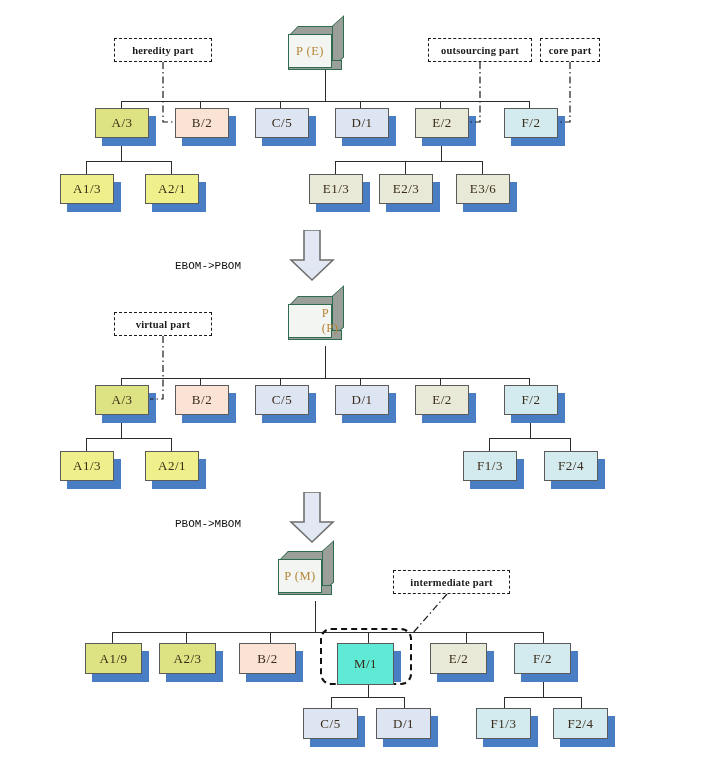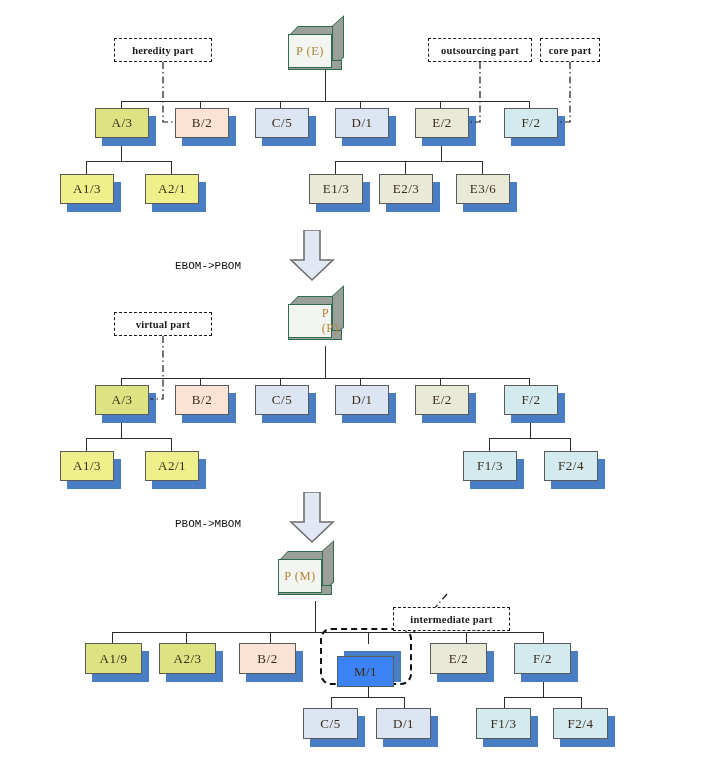--- a/index.html
+++ b/index.html
@@ -219,21 +219,21 @@
   <div class="node" style="left:85px;top:643px;width:57px;height:31px;background:#dde382;">A1/9</div>
 
   <div class="shadow" style="left:166px;top:651px;width:57px;height:31px;"></div>
   <div class="node" style="left:159px;top:643px;width:57px;height:31px;background:#dde382;">A2/3</div>
 
   <div class="shadow" style="left:246px;top:651px;width:57px;height:31px;"></div>
   <div class="node" style="left:239px;top:643px;width:57px;height:31px;background:#fae3d5;">B/2</div>
 
   <div class="ring" style="left:320px;top:628px;width:92px;height:57px;"></div>
   <div class="shadow" style="left:344px;top:651px;width:57px;height:31px;"></div>
-  <div class="node" style="left:337px;top:643px;width:57px;height:31px;background:#3b82f6;margin-top:13px;">M/1</div>
+  <div class="node" style="left:337px;top:643px;width:57px;height:42px;background:#5eead4;">M/1</div>
 
   <div class="shadow" style="left:437px;top:651px;width:57px;height:31px;"></div>
   <div class="node" style="left:430px;top:643px;width:57px;height:31px;background:#e8e9d7;">E/2</div>
 
   <div class="shadow" style="left:521px;top:651px;width:57px;height:31px;"></div>
   <div class="node" style="left:514px;top:643px;width:57px;height:31px;background:#d3eaef;">F/2</div>
 
   <div class="ln v" style="left:368px;top:674px;height:24px;"></div>
   <div class="ln h" style="left:331px;top:697px;width:74px;"></div>
   <div class="ln v" style="left:331px;top:697px;height:11px;"></div>
@@ -249,18 +249,18 @@
   <div class="ln h" style="left:504px;top:697px;width:78px;"></div>
   <div class="ln v" style="left:504px;top:697px;height:11px;"></div>
   <div class="ln v" style="left:581px;top:697px;height:11px;"></div>
 
   <div class="shadow" style="left:483px;top:716px;width:55px;height:31px;"></div>
   <div class="node" style="left:476px;top:708px;width:55px;height:31px;background:#d3eaef;">F1/3</div>
 
   <div class="shadow" style="left:560px;top:716px;width:55px;height:31px;"></div>
   <div class="node" style="left:553px;top:708px;width:55px;height:31px;background:#d3eaef;">F2/4</div>
 
-  <div class="tag" style="left:393px;top:570px;width:117px;height:24px;margin-top:37px;">intermediate part</div>
+  <div class="tag" style="left:393px;top:570px;width:117px;height:24px;">intermediate part</div>
   <svg class="leader" style="left:0;top:0;width:706px;height:764px;">
     <path d="M447,594 L412,634" fill="none" stroke="#1a1a1a" stroke-width="1.2" stroke-dasharray="7,3,1.5,3"></path>
   </svg>
 
 </div>
 
 </body></html>

